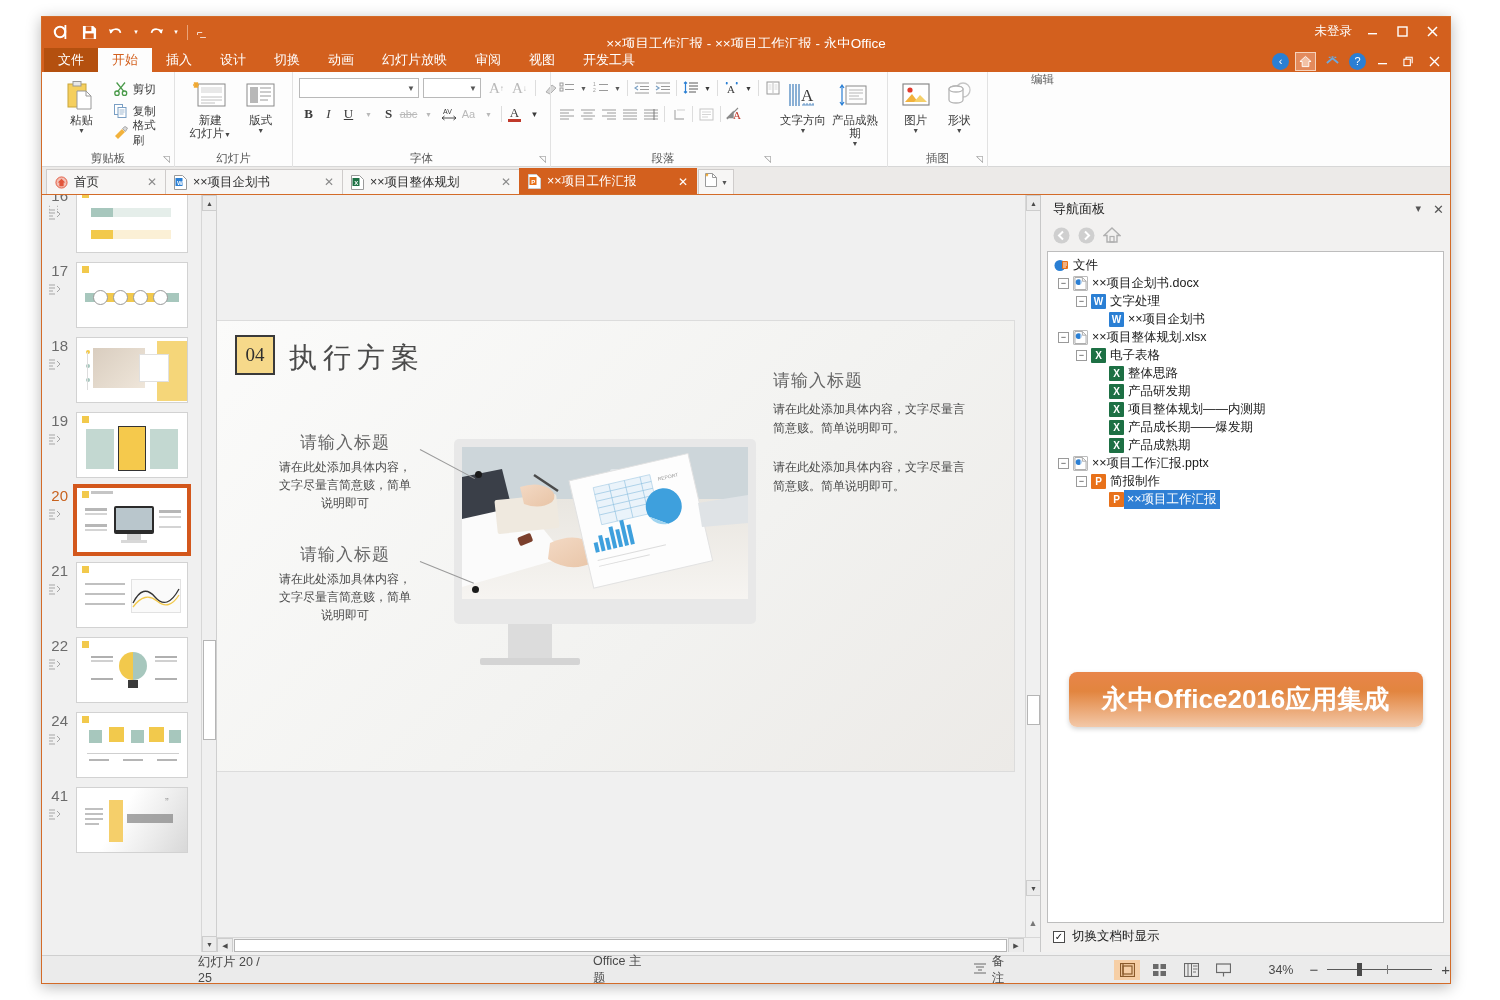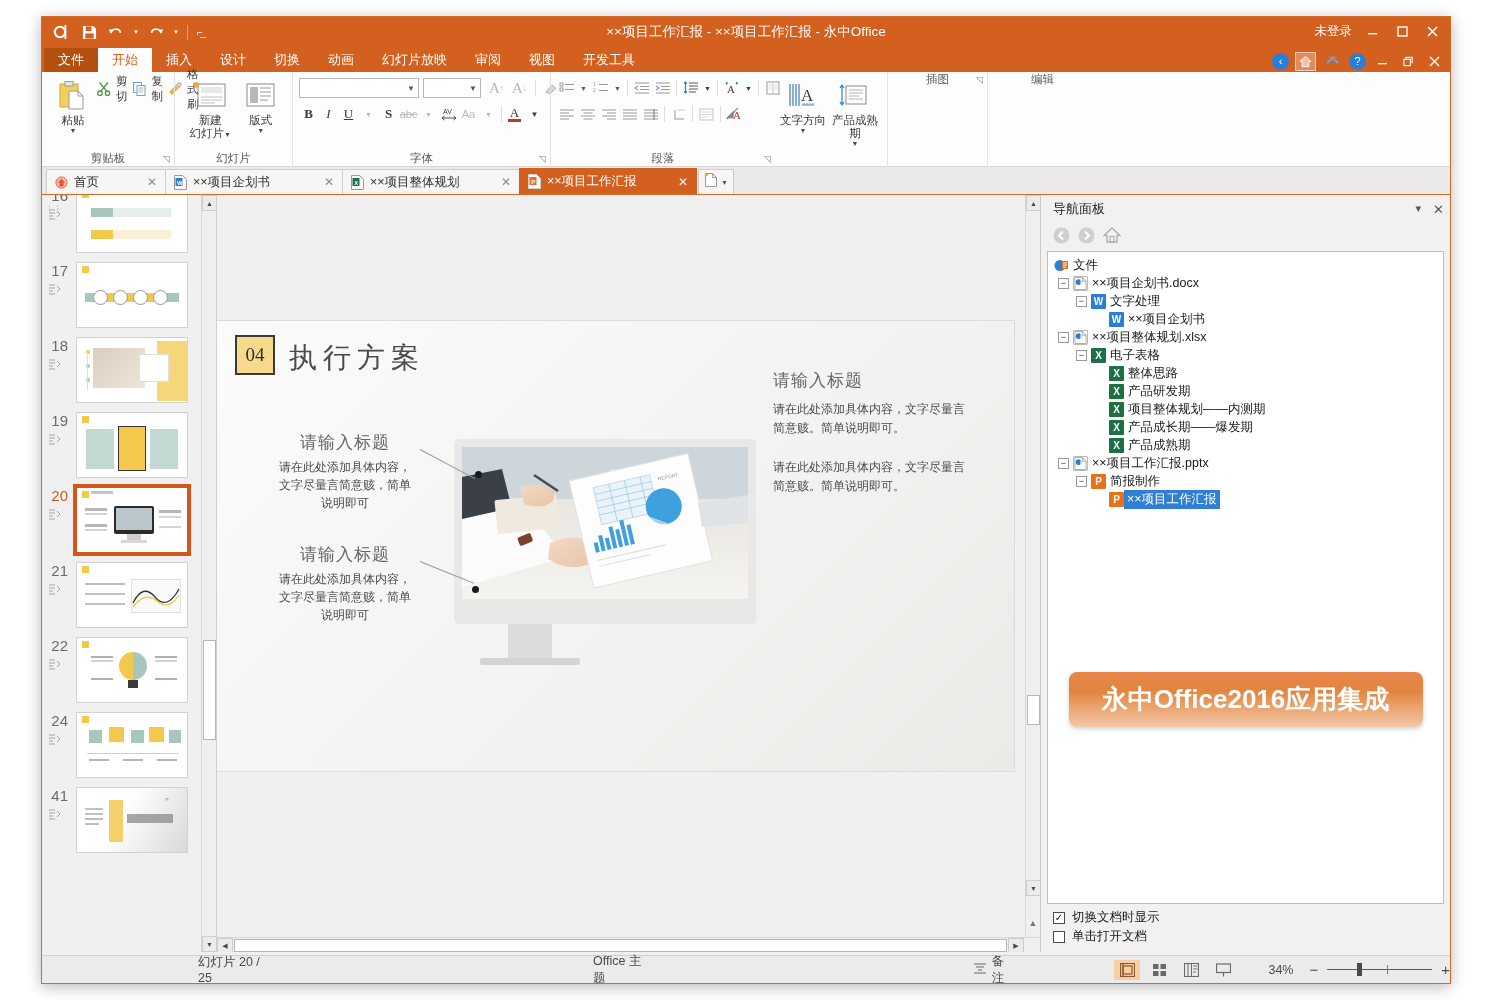--- a/index.html
+++ b/index.html
@@ -27,21 +27,21 @@
     color: #fff;
   }
   .qat { position:absolute; left:8px; top:3px; display:flex; align-items:center; gap:3px; }
   .qat-ic {
     width: 24px; height: 24px;
     display: flex; align-items: center; justify-content: center;
     color: #fff;
   }
   .app-logo { font-weight: bold; font-size: 17px; letter-spacing:-1px;}
   .win-title {
-    position: absolute; left:0; right:0; top: 6px;
+    position: absolute; left:0; right:0; top: 18px;
     text-align: center; font-size: 13.5px; color:#fff;
   }
   .tb-right { position:absolute; right:8px; top:4px; display:flex; align-items:center; gap:10px; font-size:12.5px;}
   .tb-btn { width:20px; height:20px; display:flex;align-items:center;justify-content:center; cursor:default;}
   
   .ribbon-tabs {
     position: relative;
     height: 24px;
     background: #d3601e;
     display: flex;
@@ -86,21 +86,21 @@
   }
   .dlg-launch { position:absolute; right:4px; bottom:1px; font-size:9px; color:#8a8a8a; }
   .bigbtn {
     width:52px; display:flex; flex-direction:column; align-items:center;
     font-size:11.5px; color:#3a3a3a; padding-top:2px;
   }
   .bigbtn .bi { height:36px; display:flex; align-items:center; justify-content:center; }
   .bigbtn .bl { text-align:center; line-height:13px; }
   .caret { font-size:7px; color:#4a4a4a; line-height:7px; }
   .smallrow { display:flex; align-items:center; gap:4px; font-size:11.5px; color:#3a3a3a; height:22px; padding:0 2px;}
-  .smallcol { display:flex; flex-direction:row; justify-content:flex-start; padding-top:2px;}
+  .smallcol { display:flex; flex-direction:column; justify-content:flex-start; padding-top:2px;}
   .ico { display:inline-flex; align-items:center; justify-content:center; }
   .fontbox {
     height:20px; border:1px solid #b9b9b9; background:#fff;
     display:flex; align-items:center; justify-content:flex-end;
     padding-right:4px; font-size:10px; color:#777;
   }
   .fbtn {
     min-width:19px; height:20px; display:flex;align-items:center;justify-content:center;
     font-size:13px; color:#b9b9b9;
   }
@@ -613,20 +613,45 @@
               </svg>
           </div>
           <div class="bl">产品成熟期</div>
           <div class="caret">▼</div>
         </div>
       </div>
       <div class="rgroup-label">&nbsp;</div>
     </div>
 
     <div class="rgroup" style="width:100px">
+      <div class="rgroup-body" style="padding-left:6px">
+        <div class="bigbtn">
+          <div class="bi">
+            <svg width="32" height="30" viewBox="0 0 32 30">
+                <rect x="3" y="3" width="26" height="21" fill="#fff" stroke="#8a8a8a" stroke-width="1.2"></rect>
+                <circle cx="10" cy="9" r="2.6" fill="#e23b2e"></circle>
+                <path d="M5 21 L12 13 L18 21 Z" fill="#f2b23c"></path>
+                <path d="M14 21 L20 14 L27 21 Z" fill="#f5d06a"></path>
+              </svg>
+          </div>
+          <div class="bl">图片</div>
+          <div class="caret">▼</div>
+        </div>
+        <div class="bigbtn">
+          <div class="bi">
+            <svg width="32" height="30" viewBox="0 0 32 30">
+                <circle cx="20" cy="9" r="7" fill="none" stroke="#c5c5c5" stroke-width="1.3"></circle>
+                <path d="M6 8 a7 3 0 0 1 14 0 v11 a7 3 0 0 1 -14 0 z" fill="#fff" stroke="#b5b5b5" stroke-width="1.3"></path>
+                <ellipse cx="13" cy="8" rx="7" ry="3" fill="#fff" stroke="#b5b5b5" stroke-width="1.3"></ellipse>
+              </svg>
+          </div>
+          <div class="bl">形状</div>
+          <div class="caret">▼</div>
+        </div>
+      </div>
       <div class="rgroup-label">
         <span>插图</span>
         <span class="dlg-launch">◹</span>
       </div>
     </div>
 
     <div class="rgroup" style="width:110px">
       <div class="rgroup-label">编辑</div>
     </div>
   </div>
@@ -1128,24 +1153,20 @@
         <div style="position:absolute; left:0; right:0; top:420px;">
           <div class="promo">永中Office2016应用集成</div>
         </div>
       </div>
 
       <div class="navchecks">
         <label class="chk">
           <span class="chkbox">✓</span>
           <span>切换文档时显示</span>
         </label>
-        <label class="chk">
-          <span class="chkbox"></span>
-          <span>单击打开文档</span>
-        </label>
       </div>
     </div>
   </div>
 
   <div class="statusbar">
     <span style="margin-left:156px">幻灯片 20 / 25</span>
     <span style="margin-left:320px">Office 主题</span>
 
     <span style="margin-left:322px; display:flex; align-items:center; gap:5px">
       <span>

